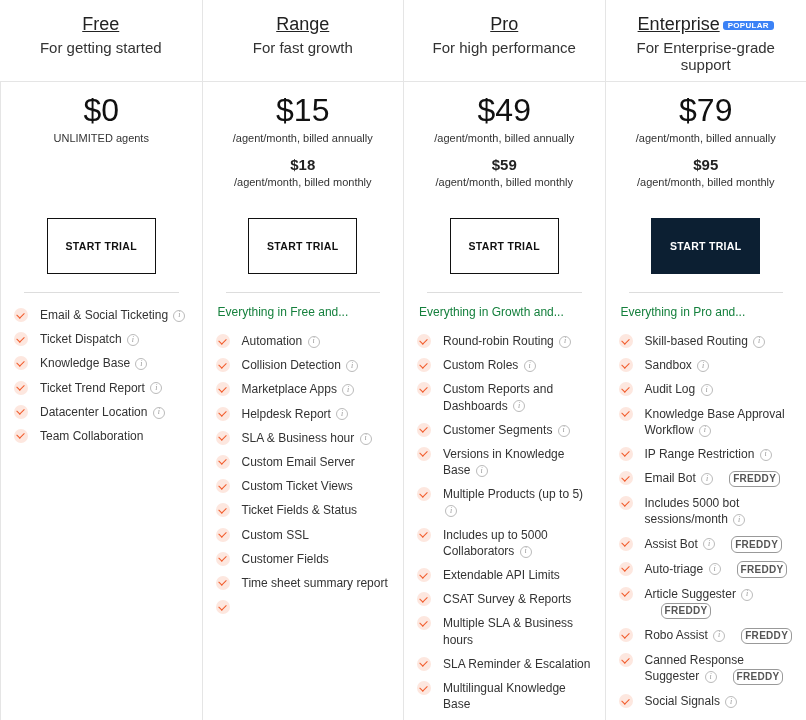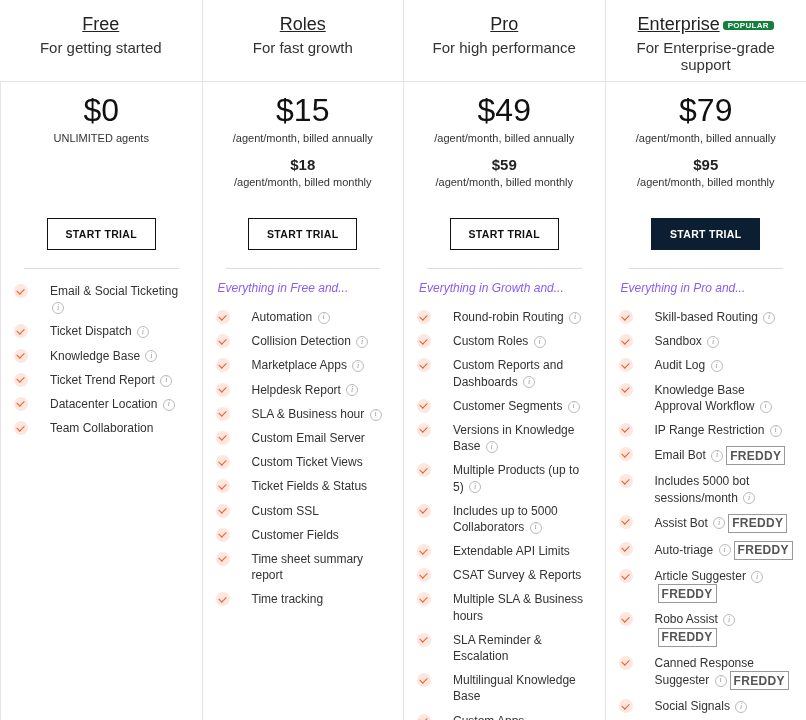--- a/index.html
+++ b/index.html
@@ -3,54 +3,54 @@
 <meta charset="utf-8">
 <style>
   * { box-sizing: border-box; margin: 0; padding: 0; }
   body { font-family: -apple-system, "Segoe UI", Arial, sans-serif; font-size: 12px; background: #fff; color: #333; width: 806px; }
   .grid { display: grid; grid-template-columns: repeat(4, 1fr); }
   .col { border-left: 1px solid #e5e5e5; padding: 0 5px; }
   .col:first-child { border-left: none; }
   .head { text-align: center; padding: 14px 4px 8px; }
   .plan-name { font-size: 18px; font-weight: 400; color: #222; text-decoration: underline; }
   .plan-tag { font-size: 15px; color: #333; margin-top: 4px; }
-  .popular { display: inline-block; background: #15803d; color: #fff; font-size: 8px; font-weight: 700; padding: 0 5px; border-radius: 3px; vertical-align: middle; margin-left: 3px; letter-spacing: 0.3px; }
+  .popular { display: inline-block; background: #3b82f6; color: #fff; font-size: 8px; font-weight: 700; padding: 0 5px; border-radius: 3px; vertical-align: middle; margin-left: 3px; letter-spacing: 0.3px; }
   .price-row { border-top: 1px solid #e5e5e5; }
   .price-block { text-align: center; padding: 10px 6px 6px; min-height: 130px; }
   .price { font-size: 32px; font-weight: 400; color: #111; }
   .price-note { font-size: 11px; color: #333; margin-top: 3px; }
   .price-alt { font-size: 15px; font-weight: 700; margin-top: 12px; color: #222; }
   .btn-wrap { text-align: center; padding: 6px 0 14px; }
-  .btn { display: inline-block; border: 1px solid #111; background: #fff; color: #111; font-size: 10.5px; font-weight: 700; letter-spacing: 0.3px; padding: 9px 18px; cursor: pointer; }
+  .btn { display: inline-block; border: 1px solid #111; background: #fff; color: #111; font-size: 10.5px; font-weight: 700; letter-spacing: 0.3px; padding: 21px 18px; cursor: pointer; }
   .btn.dark { background: #0c1f32; color: #fff; border-color: #0c1f32; }
   .divider { height: 1px; background: #ddd; margin: 4px 18px 10px; }
-  .intro { font-style: italic; font-size: 12px; color: #8b5cf6; padding: 2px 10px 10px; }
+  .intro { font-size: 12px; color: #15803d; padding: 2px 10px 10px; }
   .features { padding: 0 6px 16px; }
-  .feat { display: flex; align-items: flex-start; gap: 22px; padding: 4px 2px; line-height: 1.35; }
+  .feat { display: flex; align-items: flex-start; gap: 12px; padding: 4px 2px; line-height: 1.35; }
   .feat.bold .txt { font-weight: 400; }
   .chk { width: 14px; height: 14px; border-radius: 50%; background: #fde7df; flex: 0 0 14px; position: relative; margin-top: 1px; }
   .chk::after { content: ""; position: absolute; left: 4px; top: 2.5px; width: 4px; height: 6px; border: solid #f15a29; border-width: 0 1.6px 1.6px 0; transform: rotate(45deg); }
   .txt { flex: 1; font-size: 12px; color: #333; }
   .info { display: inline-flex; width: 12px; height: 12px; border: 1px solid #bbb; border-radius: 50%; color: #999; font-size: 8px; align-items: center; justify-content: center; margin-left: 2px; vertical-align: middle; cursor: help; }
   .info::before { content: "i"; font-style: italic; font-family: Georgia, serif; }
-  .freddy { display: inline-block; border: 1px solid #999; color: #555; font-size: 12px; font-weight: 700; padding: 0.5px 3px; border-radius: 0; margin-left: 3px; letter-spacing: 0.3px; vertical-align: middle; }
+  .freddy { display: inline-block; border: 1px solid #999; color: #555; font-size: 10px; font-weight: 700; padding: 0.5px 3px; border-radius: 6px; margin-left: 16px; letter-spacing: 0.3px; vertical-align: middle; }
 </style>
 </head>
 <body>
 
 <div class="grid" id="root">
     <div class="col">
       <div class="head">
         <div class="plan-name">Free</div>
         <div class="plan-tag">For getting started</div>
       </div>
     </div>
     <div class="col">
       <div class="head">
-        <div class="plan-name">Roles</div>
+        <div class="plan-name">Range</div>
         <div class="plan-tag">For fast growth</div>
       </div>
     </div>
     <div class="col">
       <div class="head">
         <div class="plan-name">Pro</div>
         <div class="plan-tag">For high performance</div>
       </div>
     </div>
     <div class="col">
@@ -143,21 +143,20 @@
         <div class="feat">
           <span class="chk"></span>
           <span class="txt">Customer Fields </span>
         </div>
         <div class="feat">
           <span class="chk"></span>
           <span class="txt">Time sheet summary report </span>
         </div>
         <div class="feat">
           <span class="chk"></span>
-          <span class="txt">Time tracking </span>
         </div>
       </div>
     </div>
     <div class="col price-row">
       <div class="price-block">
         <div class="price">$49</div>
         <div class="price-note">/agent/month, billed annually</div>
         <div class="price-alt">$59</div>
         <div class="price-note">/agent/month, billed monthly</div>
       </div>

